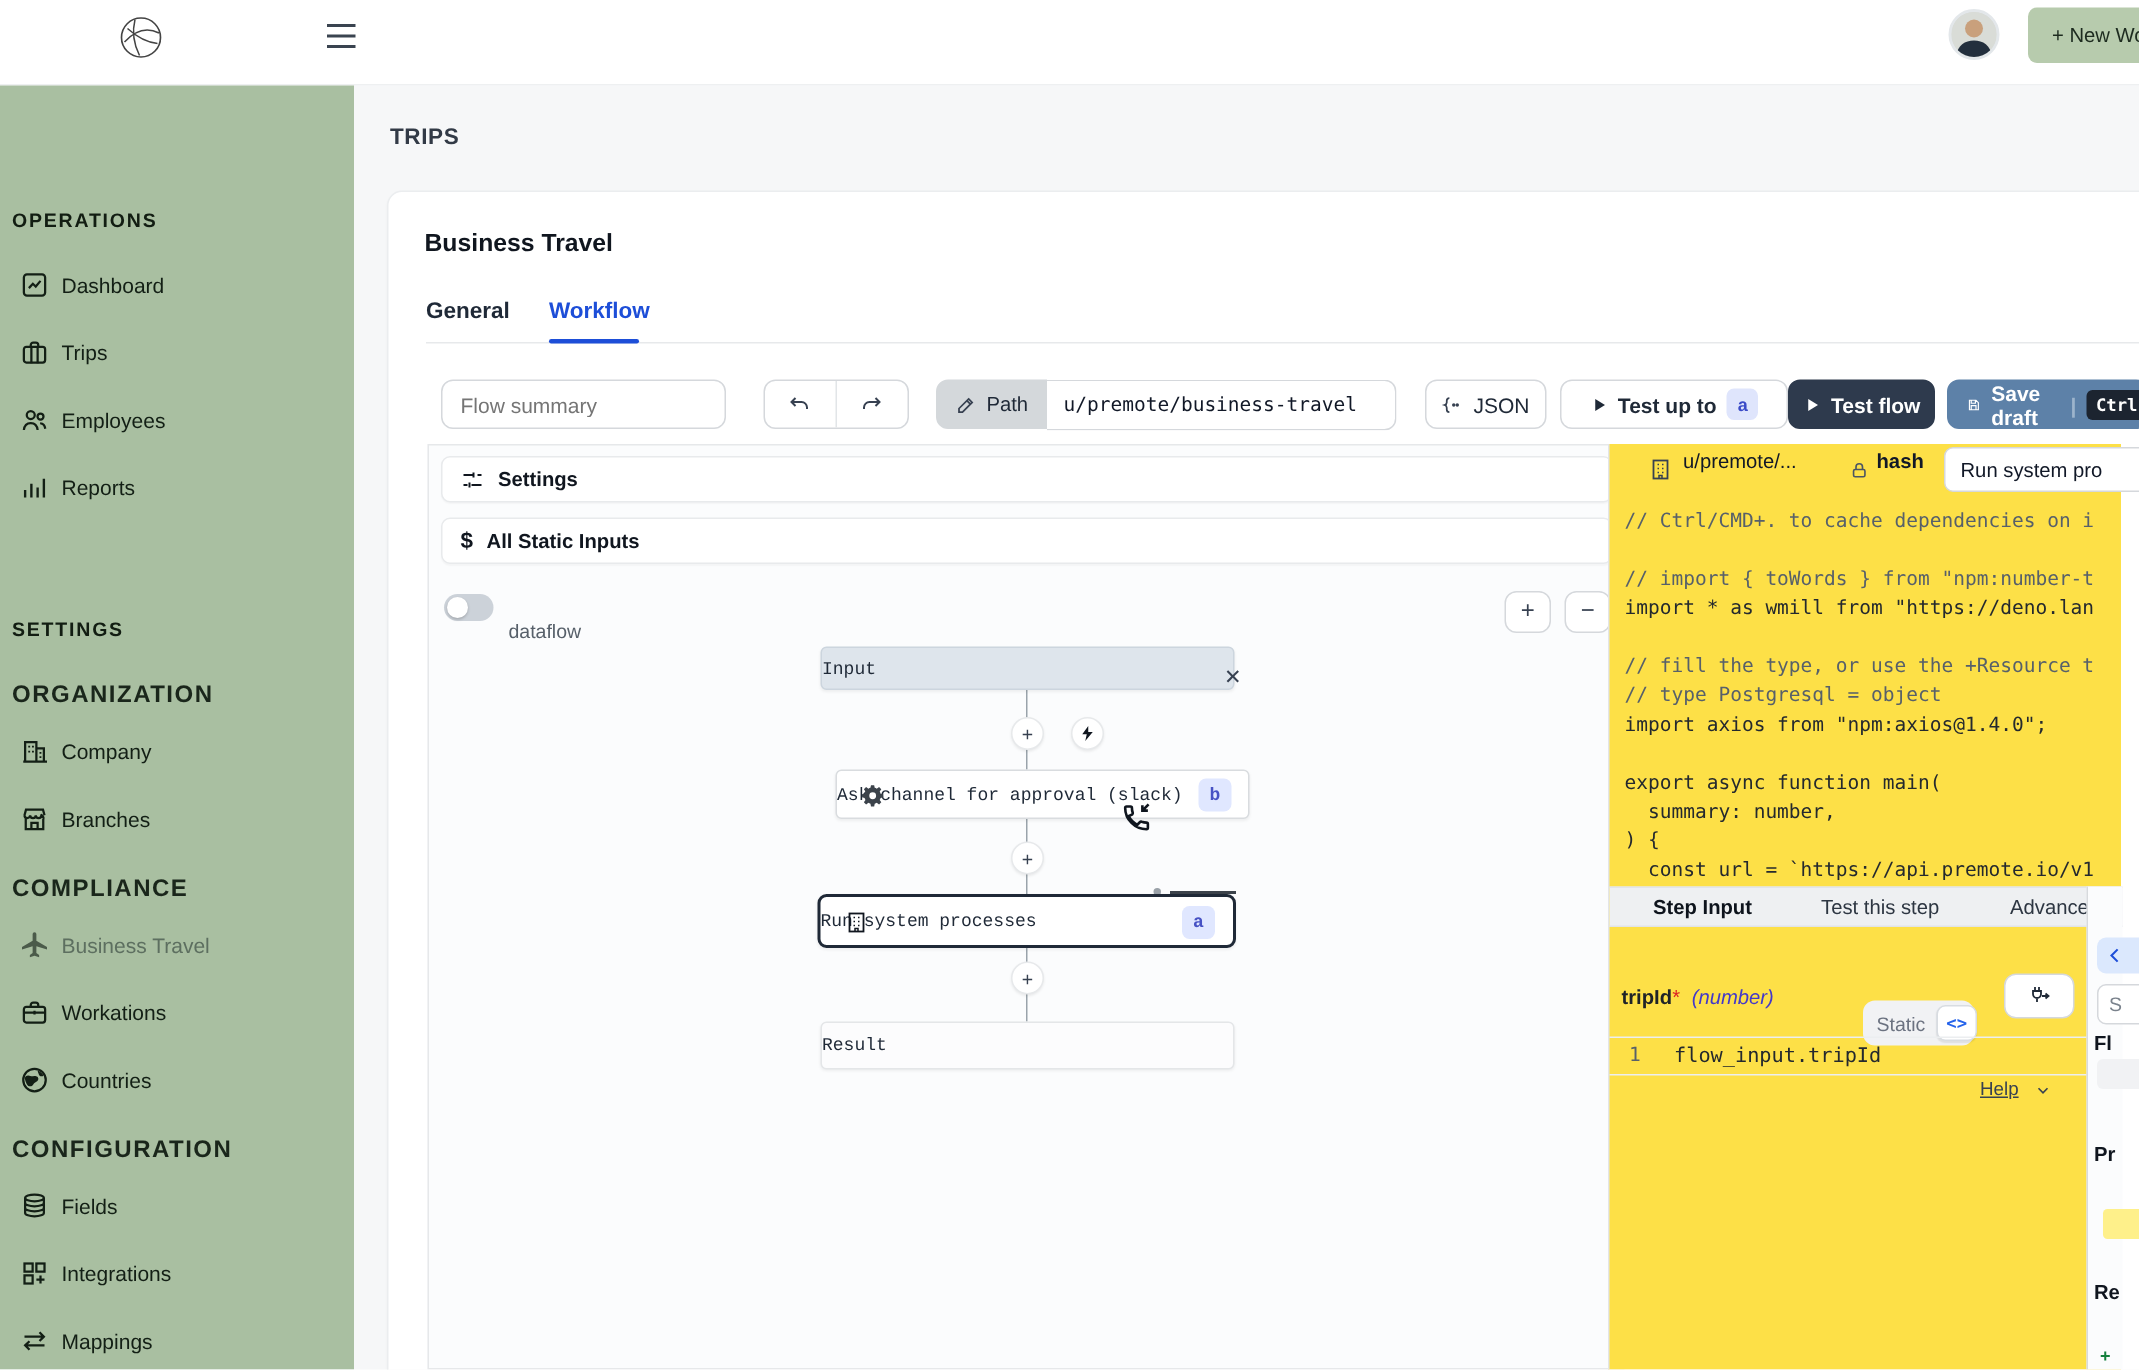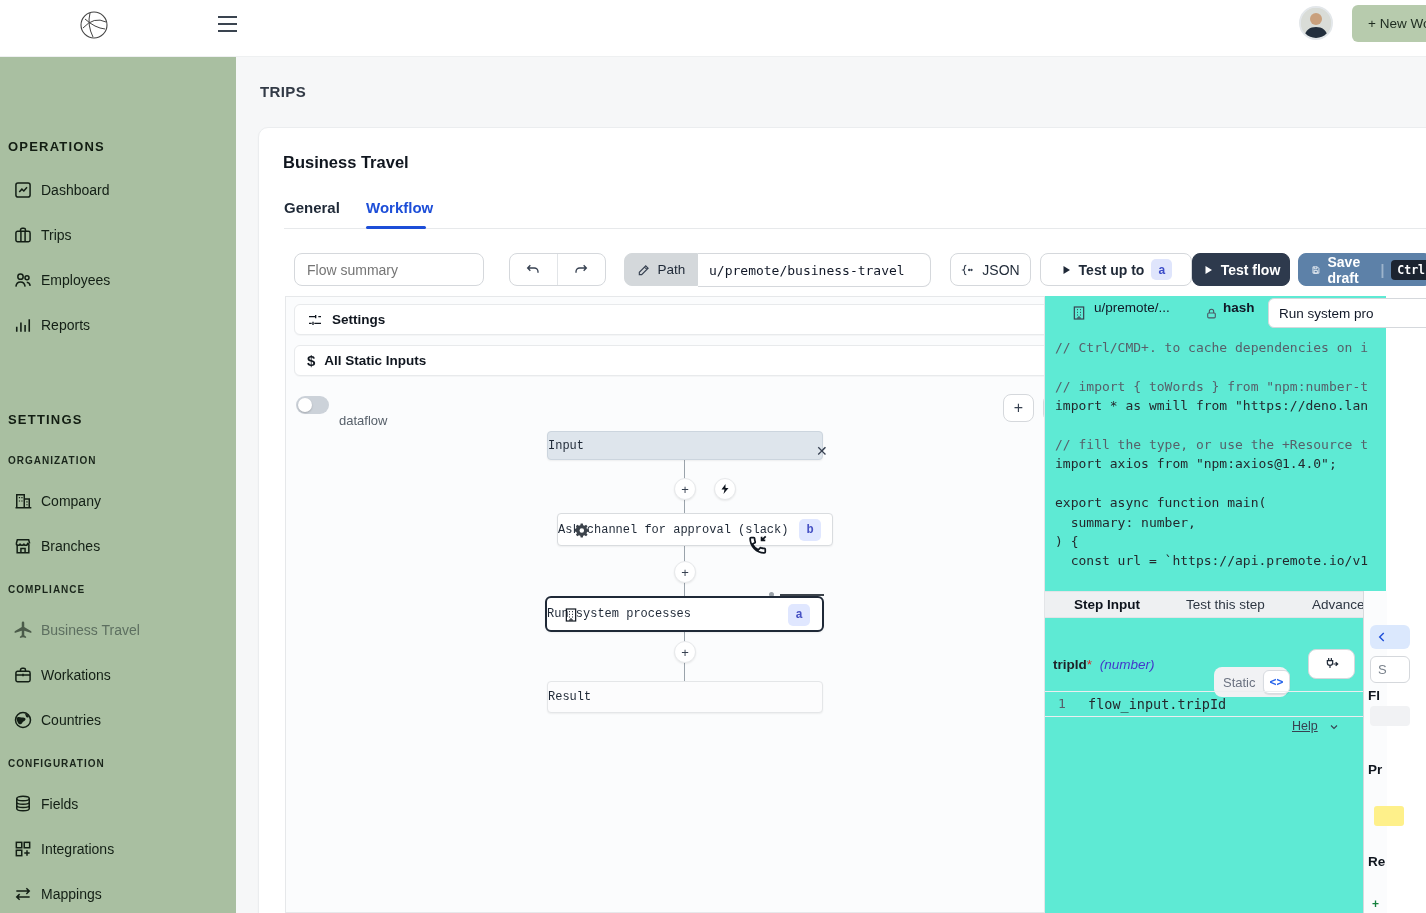--- a/index.html
+++ b/index.html
@@ -10,21 +10,21 @@
   .mono { font-family:"DejaVu Sans Mono","Liberation Mono",monospace; }
 
   
   .topbar { left:0; top:0; width:1426px; height:57px; background:#fff; border-bottom:1px solid #eef0f1; }
   .newbtn { left:1352px; top:5px; width:110px; height:37px; background:#b7cbad; border:none; border-radius:6px; font-size:13.5px; color:#1d2b1f; text-align:left; padding-left:16px; cursor:pointer; font-family:inherit; }
   .avatar { left:1299px; top:6px; width:34px; height:34px; border-radius:50%; border:2px solid #e3e7ea; overflow:hidden; background:#d7dad5; }
 
   
   .sidebar { left:0; top:57px; width:236px; height:856px; background:#a9bfa1; }
   .sb-h { position:absolute; left:8px; font-size:13px; font-weight:bold; letter-spacing:1.2px; color:#121d12;text-align:center; }
-  .sb-sub { position:absolute; left:8px; font-size:10px; font-weight:bold; letter-spacing:1px; color:#1a261b; }
+  .sb-sub { position:absolute; left:8px; font-size:16px; font-weight:bold; letter-spacing:1px; color:#1a261b; }
   .sb-item { position:absolute; left:0; width:236px; height:30px; cursor:pointer; }
   .sb-item svg { position:absolute; left:13px; top:4px; }
   .sb-item .lbl { position:absolute; left:41px; top:6px; font-size:14px; color:#131f15; }
   .sb-item.active .lbl { color:#5d6f60; }
   .sb-item.active svg { opacity:.62; }
 
   
   .crumb { left:260px; top:83px; font-size:15px; font-weight:bold; letter-spacing:.4px; color:#323a46; }
   .card { left:258px; top:127px; width:1190px; height:810px; background:#fff; border:1px solid #ebedef; border-radius:10px; box-shadow:0 1px 2px rgba(0,0,0,.04); }
   .title { left:283px; top:153px; font-size:16.5px; font-weight:bold; color:#10161f; }
@@ -44,21 +44,21 @@
   .canvas { left:285px; top:296px; width:798px; height:617px; background:#fbfcfd; border:1px solid #e6e8ea; }
   .rowbar { position:absolute; left:8px; width:781px; height:31px; background:#fff; border:1px solid #e8eaec; border-radius:6px; box-shadow:0 1px 1px rgba(0,0,0,.03); display:flex; align-items:center; gap:9px; padding-left:12px; cursor:pointer; }
   .rowbar .t { font-size:13.5px; font-weight:bold; color:#10161f; }
   .zoombtn { position:absolute; width:31px; height:28px; background:#fff; border:1px solid #d5d8dc; border-radius:8px; font-size:16px; color:#374151; display:flex; align-items:center; justify-content:center; cursor:pointer; }
   .node { position:absolute; display:flex; align-items:center; justify-content:flex-start; font-size:12px; color:#1f2937; background:#fff; border:1px solid #d9dcdf; border-radius:4px; box-shadow:0 1px 2px rgba(0,0,0,.06); cursor:pointer;font-family:Liberation Mono, monospace; }
   .vline { position:absolute; width:1px; background:#9aa3ab; }
   .pcirc { position:absolute; width:22px; height:22px; border-radius:50%; background:#fff; border:1px solid #e7e9eb; box-shadow:0 1px 2px rgba(0,0,0,.08); display:flex; align-items:center; justify-content:center; font-size:13px; color:#374151; cursor:pointer; }
   .badge { position:absolute; width:22px; height:22px; border-radius:5px; background:#e0e7ff; color:#4752c4; font-size:12px; font-weight:bold; display:flex; align-items:center; justify-content:center; }
 
   
-  .rpanel { left:1044px; top:296px; width:342px; height:617px; background:#5eead4; border-left:1px solid #e3e5e8; }
+  .rpanel { left:1072px; top:296px; width:342px; height:617px; background:#fde047; border-left:1px solid #e3e5e8; }
   .cline { position:relative; min-height:19.4px; line-height:19.4px; font-size:13px; white-space:pre; color:#24292e; }
   .cline.cm { color:#57606a; }
   .ptab { position:absolute; top:4px; font-size:13.5px; color:#111827; }
   .stabs { position:absolute; left:0; top:295px; width:342px; height:27px; background:#eef0f2; border-top:1px solid #e2e4e7; border-bottom:1px solid #e2e4e7; }
   .stab { position:absolute; top:5px; font-size:13.5px; color:#2d3642; cursor:pointer; }
   .seg { position:absolute; background:#f1f2f4; border-radius:8px; height:30px; display:flex; align-items:center; padding:2px;margin-top:18px; }
   .picker { position:absolute; left:318px; top:295px; width:24px; height:322px; background:#fbfcfd; border-left:1px solid #d7dadd; }
 </style>
 </head>
 <body>
@@ -340,20 +340,21 @@
 
     <input class="abs" style="left: 223px; top: 2px; width: 200px; height: 30px; border: 1px solid rgb(213, 216, 220); border-radius: 6px; font-size: 13.5px; padding: 0px 10px; font-family: inherit; color: rgb(17, 24, 39);" value="Run system pro">
 
     <div class="abs mono" style="left:10px;top:42px;width:332px;overflow:hidden">
       <div class="cline cm">// Ctrl/CMD+. to cache dependencies on i</div>
       <div class="cline"></div>
       <div class="cline cm">// import { toWords } from "npm:number-t</div>
       <div class="cline">import * as wmill from "https://deno.lan</div>
       <div class="cline"></div>
       <div class="cline cm">// fill the type, or use the +Resource t</div>
+      <div class="cline cm">// type Postgresql = object</div>
       <div class="cline">import axios from "npm:axios@1.4.0";</div>
       <div class="cline"></div>
       <div class="cline">export async function main(</div>
       <div class="cline">  summary: number,</div>
       <div class="cline">) {</div>
       <div class="cline">  const url = `https://api.premote.io/v1</div>
     </div>
 
     <div class="stabs">
       <span class="stab" style="left:29px;font-weight:bold;color:#0e141d">Step Input</span>

